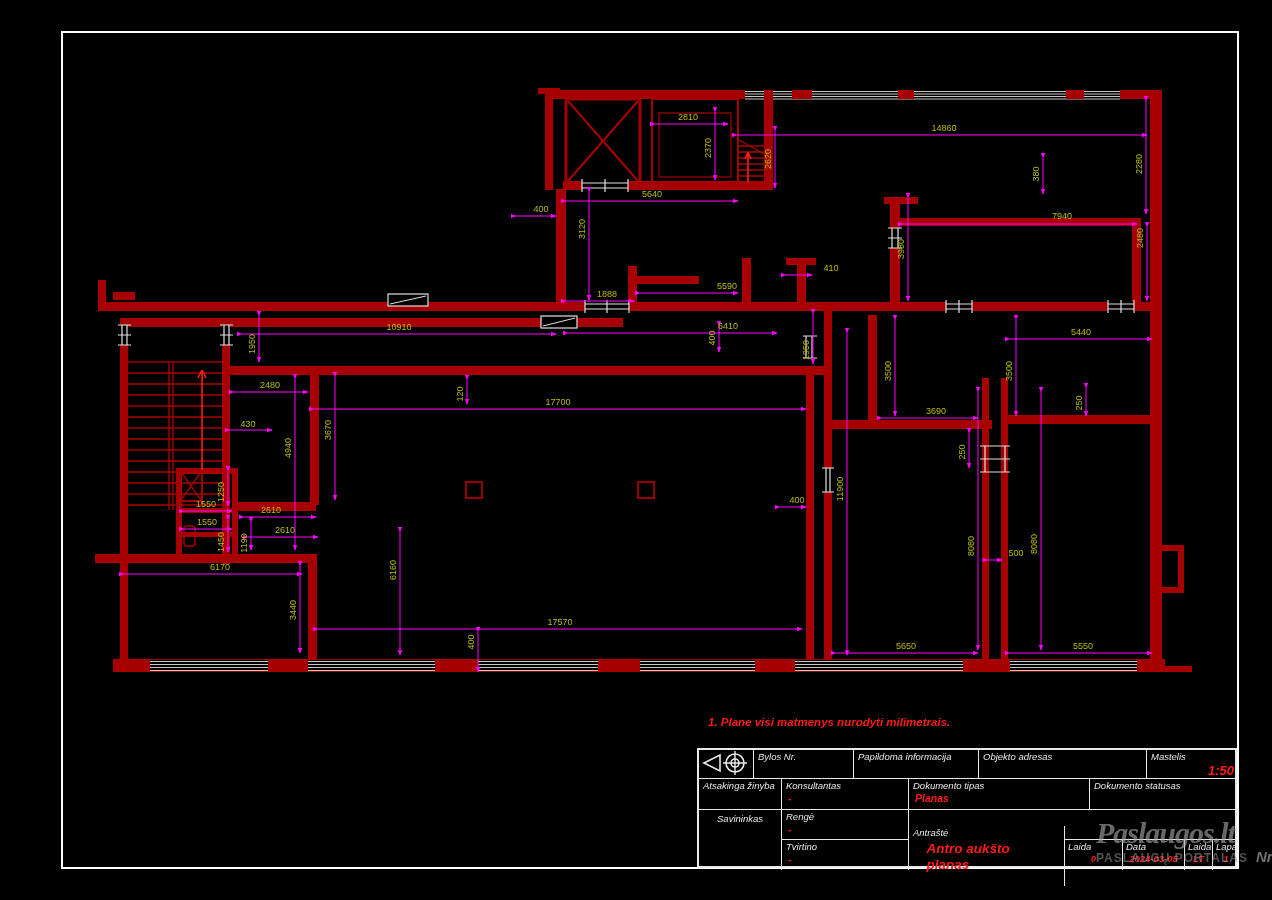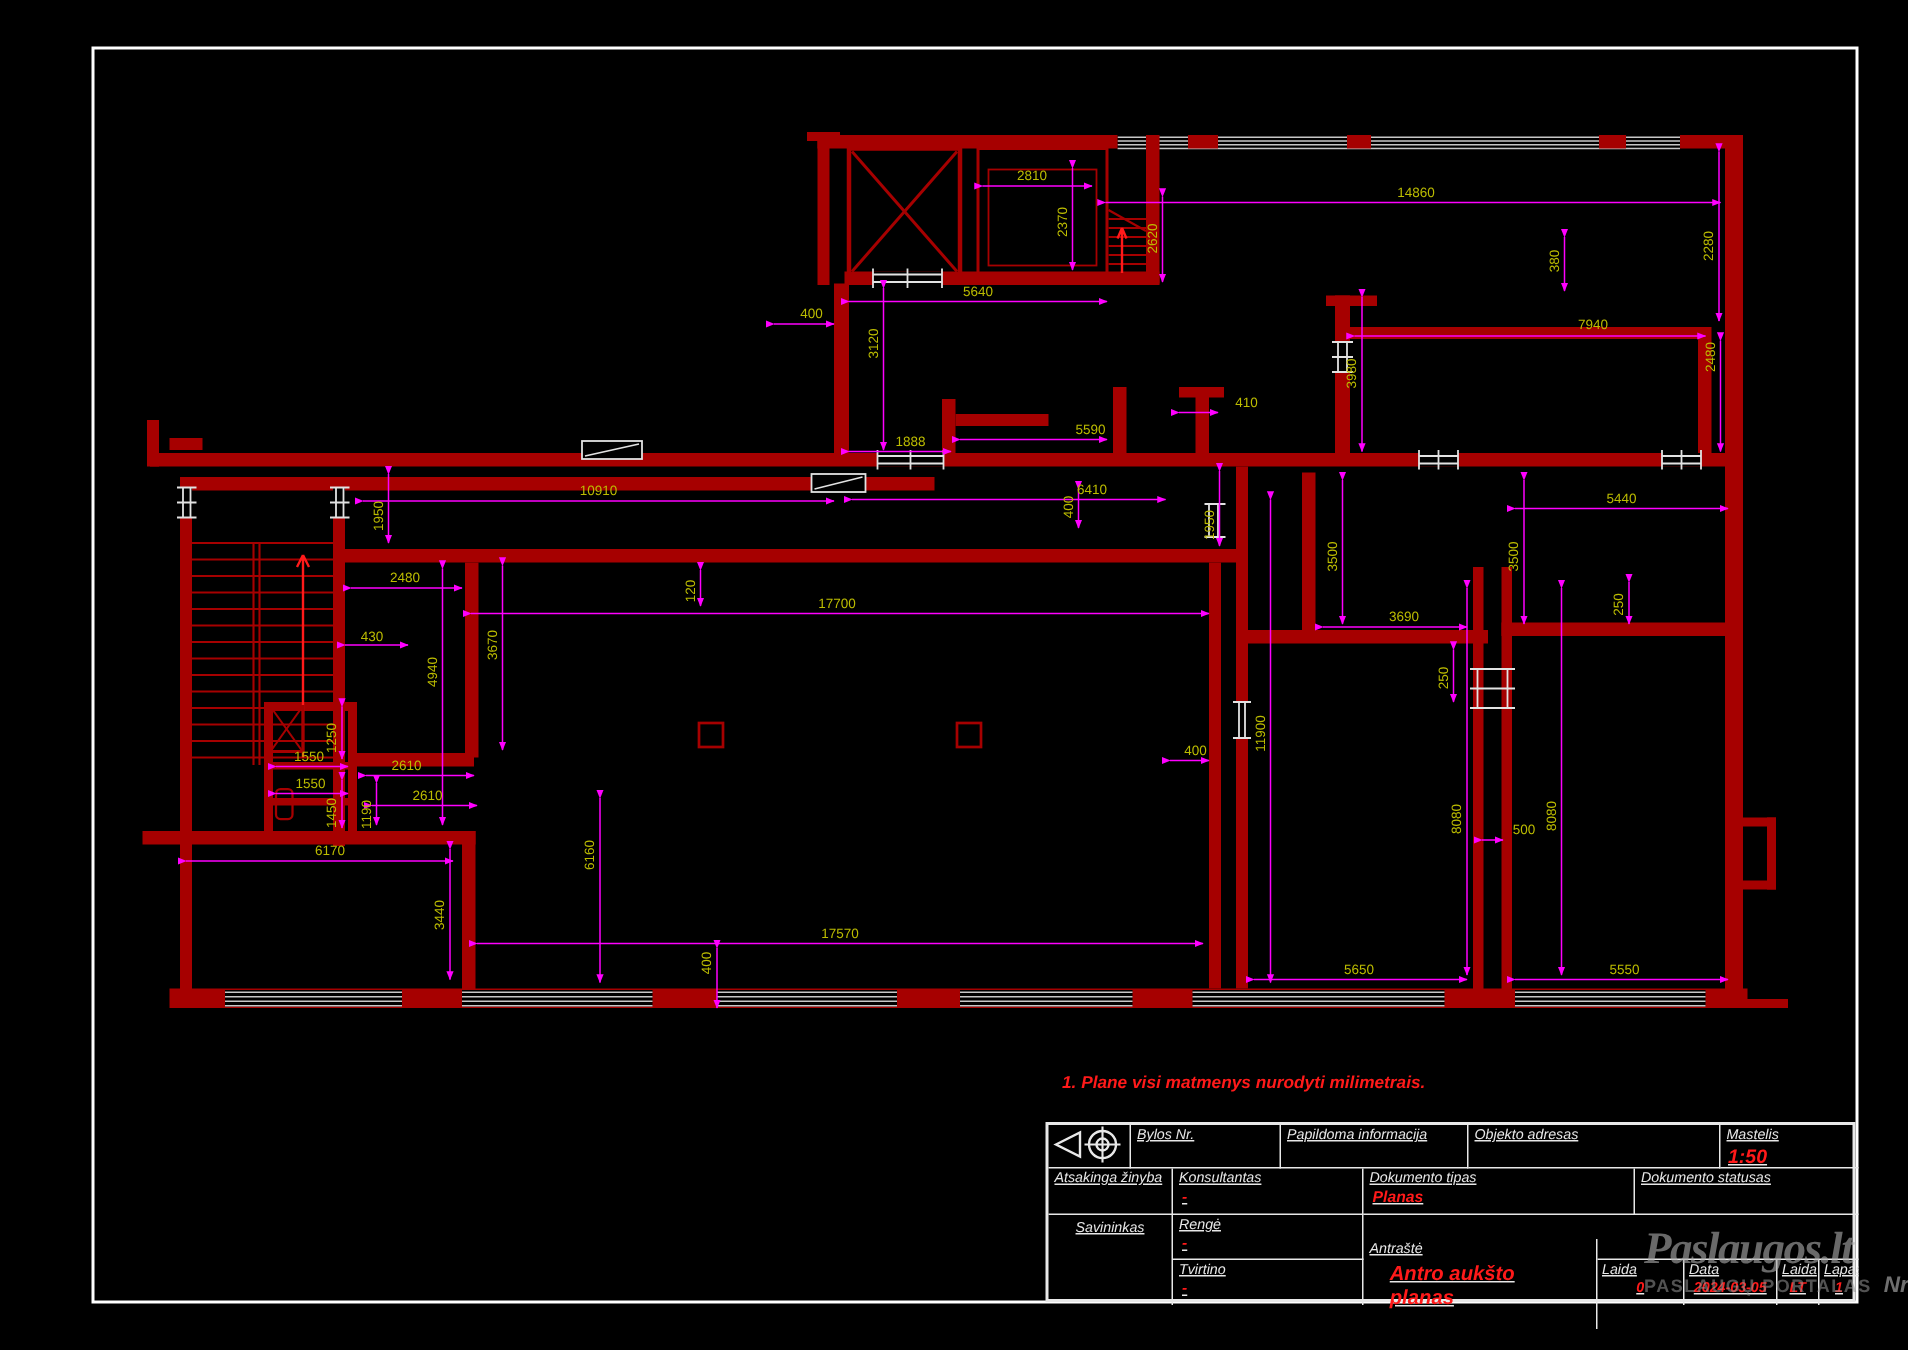--- a/index.html
+++ b/index.html
@@ -13,24 +13,24 @@
   .d{stroke:var(--dim,#ff00ff);stroke-width:1;}
   .dt{fill:var(--dimtext,#bcbc00);font:9px "Liberation Sans",sans-serif;text-anchor:middle;}
   .arrow{stroke:var(--brightred,#ff1a1a);stroke-width:1.6;fill:none;}
   
   #note{position:absolute;left:708px;top:716px;color:var(--brightred,#ff1a1a);
         font:bold italic 11.5px "Liberation Sans",sans-serif;}
   
   #tblock{position:absolute;left:697px;top:748px;width:540px;height:120px;
           border:2px solid #e8e8e8;box-sizing:border-box;color:#e8e8e8;}
   .cell{position:absolute;border-right:1px solid #e8e8e8;border-bottom:1px solid #e8e8e8;
-        box-sizing:border-box;overflow:hidden;text-decoration:underline;}
+        box-sizing:border-box;overflow:hidden;}
   .lbl{font:italic 9.5px "Liberation Sans",sans-serif;padding:1px 4px;white-space:nowrap;}
   .val{color:var(--brightred,#ff1a1a);font:bold italic 10.5px "Liberation Sans",sans-serif;padding:0 6px;}
-  .scale-val{text-align:left;font:bold italic 13px "Liberation Sans",sans-serif;color:var(--brightred,#ff1a1a);padding:0 5px;}
+  .scale-val{text-align:right;font:bold italic 13px "Liberation Sans",sans-serif;color:var(--brightred,#ff1a1a);padding:0 5px;}
   .title-val{color:var(--brightred,#ff1a1a);font:bold italic 13.5px "Liberation Sans",sans-serif;
              text-align:left;margin:2px auto 0;width:120px;line-height:1.15;}
   .strip-lbl{font:italic 9.5px "Liberation Sans",sans-serif;padding:1px 3px;white-space:nowrap;}
   .strip-val{color:var(--brightred,#ff1a1a);font:bold italic 9.5px "Liberation Sans",sans-serif;
              text-align:center;white-space:nowrap;}
   
   #wm{position:absolute;left:1096px;top:816px;width:200px;pointer-events:none;}
   #wm .brand{font:bold italic 30px "Liberation Serif",serif;color:rgba(170,170,170,.62);
              letter-spacing:-1px;white-space:nowrap;}
   #wm .tagrow{display:flex;align-items:baseline;gap:8px;margin-top:-2px;}

